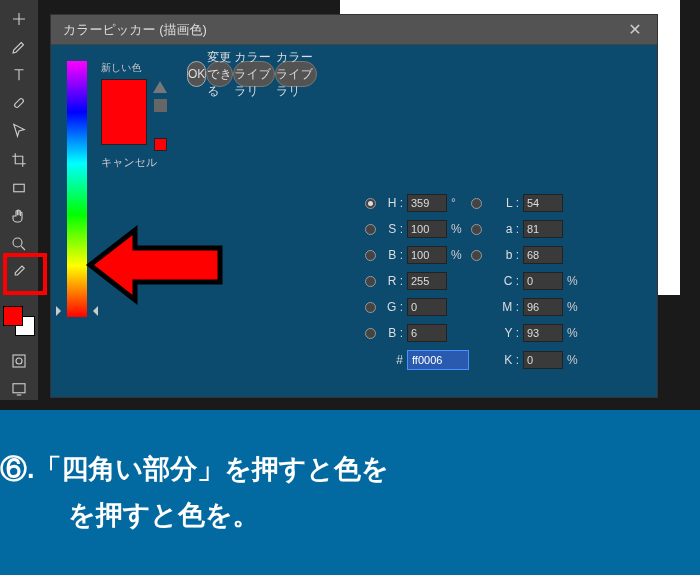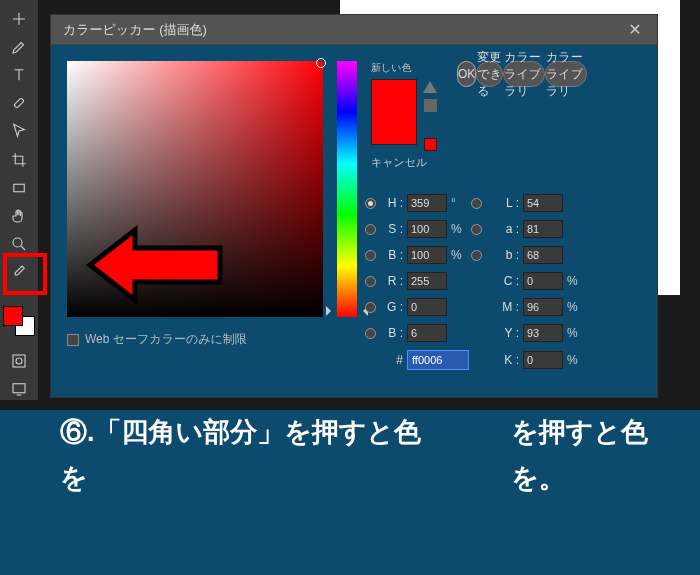--- a/index.html
+++ b/index.html
@@ -53,21 +53,21 @@
     .hex-input.sel { background: #2a5ab0; color: #fff; }
     
     .buttons-col { display: flex; flex-direction: row; width: 130px; }
     .btn { height: 26px; border: 1px solid #777; border-radius: 13px; background: #535353; color: #ddd; display: flex; align-items: center; justify-content: center; cursor: pointer; font-size: 12px; }
     .btn:first-child { border-color: #aaa; }
     
     .mid-values { position: absolute; top: 194px; left: 365px; display: grid; grid-template-columns: 14px 20px 40px 16px 24px 20px 40px 16px; gap: 8px 4px; align-items: center; font-size: 12px; }
     
     .arrow-overlay { position: absolute; top: 220px; left: 80px; z-index: 10; pointer-events: none; }
     
-    .caption { position: absolute; bottom: 0; left: 0; right: 0; height: 165px; background: #0c4a6e; display: flex; flex-direction: row; justify-content: center; padding-left: 60px; }
+    .caption { position: absolute; bottom: 0; left: 0; right: 0; height: 165px; background: #0369a1; display: flex; flex-direction: column; justify-content: center; }
     .caption-text { color: #fff; font-size: 27px; font-weight: bold; line-height: 1.7; font-family: "Yu Gothic", sans-serif; }
   </style>
 </head>
 <body>
 
 <div class="canvas-bg"></div>
 
 <div class="toolbar">
   <div class="tool">
       <svg viewBox="0 0 24 24">
@@ -140,29 +140,20 @@
 </div>
 
 <div class="swatch-highlight"></div>
 
 <div class="dialog">
   <div class="titlebar">
     <span class="title-text">カラーピッカー (描画色)</span>
     <span class="close-x">✕</span>
   </div>
   <div class="dialog-body">
-    <div class="picker-col">
-      <div class="sv-box">
-        <div class="sv-cursor"></div>
-      </div>
-      <label class="web-safe">
-        <span class="checkbox"></span>
-        <span>Web セーフカラーのみに制限</span>
-      </label>
-    </div>
     <div class="hue-strip">
       <div class="hue-ptr"></div>
     </div>
     <div class="preview-col">
       <span class="lbl">新しい色</span>
       <div class="preview-row1">
         <div class="color-preview">
           <div class="new-color"></div>
           <div class="cur-color"></div>
         </div>

